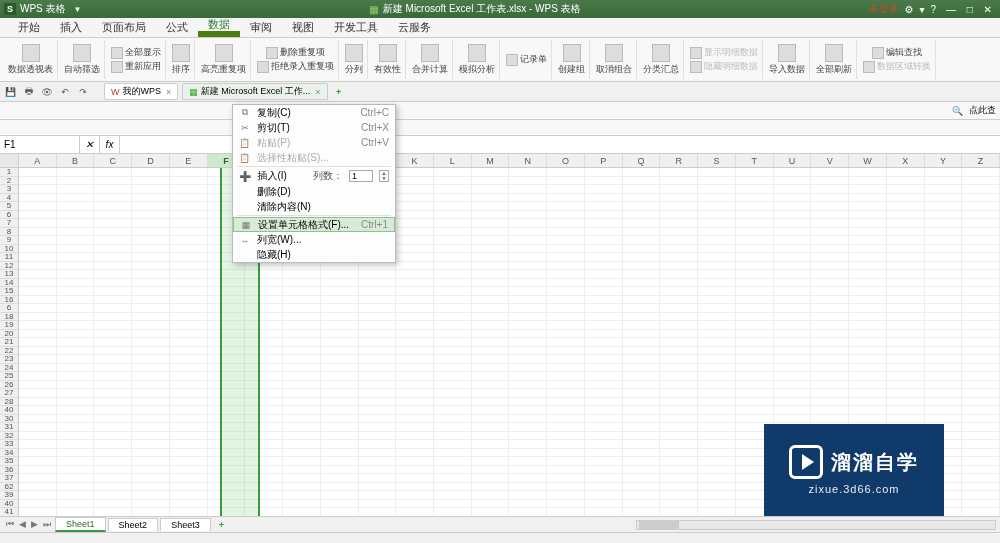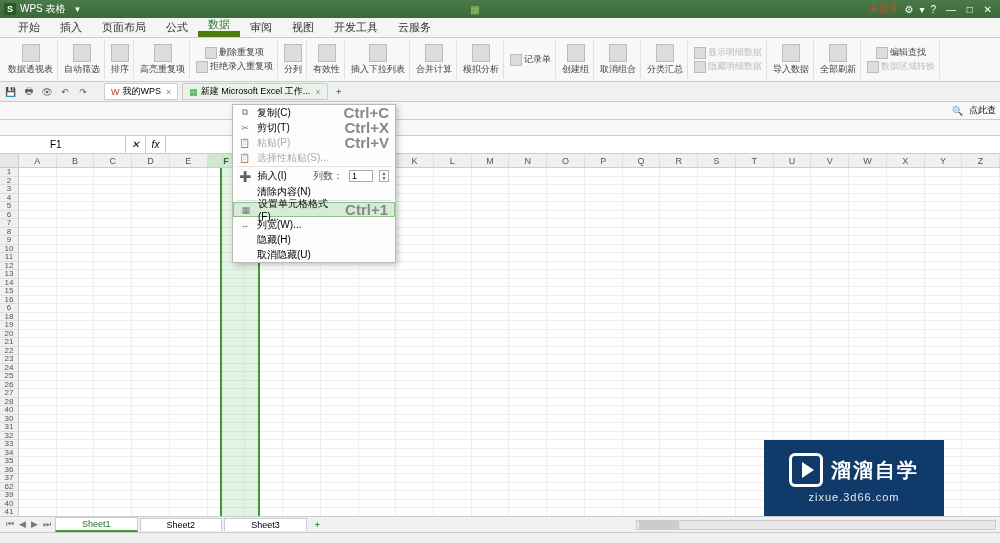--- a/index.html
+++ b/index.html
@@ -34,21 +34,21 @@
 .qa .doctab { padding: 1px 6px; border: 1px solid #ccc; background: #fff; border-radius: 2px 2px 0 0; display: flex; align-items: center; gap: 3px; }
 .qa .doctab.active { background: #eaf3ea; }
 .qa .closex { color: #888; font-size: 9px; margin-left: 2px; }
 
 
 .fmtbar { height: 18px; background: #f8f8f8; border-bottom: 1px solid #ccc; display: flex; align-items: center; padding: 0 4px; gap: 4px; font-size: 9px; }
 .fmtbar .sel, .fmtbar input { border: 1px solid #ccc; height: 14px; font-size: 9px; padding: 0 2px; }
 .fmtbar .btn { width: 14px; height: 14px; display: inline-flex; align-items: center; justify-content: center; border: 1px solid transparent; }
 .fmtbar .sigma { font-size: 12px; }
 
-.namebar { height: 18px; background: #fff; border-bottom: 1px solid #ccc; display: flex; align-items: center; font-size: 10px; padding-left: 46px; }
+.namebar { height: 18px; background: #fff; border-bottom: 1px solid #ccc; display: flex; align-items: center; font-size: 10px; }
 .namebar .namebox { width: 80px; border-right: 1px solid #ccc; padding: 0 4px; height: 100%; display: flex; align-items: center; }
 .namebar .fxbtn { width: 20px; text-align: center; border-right: 1px solid #ccc; height: 100%; display: flex; align-items: center; justify-content: center; font-style: italic; }
 .namebar .fxinput { flex: 1; padding: 0 4px; }
 
 
 .gridwrap { position: relative; height: 390px; overflow: hidden; background: #fff; }
 .colheads { display: flex; height: 14px; background: #f0f0f0; border-bottom: 1px solid #ccc; font-size: 9px; color: #555; }
 .corner { width: 20px; border-right: 1px solid #ccc; background: #e8e8e8; }
 .colh { width: 40px; border-right: 1px solid #ddd; text-align: center; line-height: 14px; }
 .colh.sel { background: #d0e8d0; color: #2a6a2a; font-weight: bold; }
@@ -57,65 +57,66 @@
 .rowh { width: 20px; background: #f0f0f0; border-right: 1px solid #ccc; border-bottom: 1px solid #ddd; font-size: 8px; color: #555; text-align: center; line-height: 8.5px; }
 .cell { width: 40px; border-right: 1px solid #eee; border-bottom: 1px solid #eee; }
 .selcol-overlay { position: absolute; left: 220px; top: 14px; width: 40px; height: 376px; background: rgba(120,200,120,0.2); border-left: 2px solid #3a9a3a; border-right: 2px solid #3a9a3a; pointer-events: none; }
 
 
 .ctxmenu { position: absolute; left: 232px; top: 104px; width: 164px; background: #fdfdfd; border: 1px solid #bbb; box-shadow: 2px 2px 6px rgba(0,0,0,0.25); font-size: 10px; z-index: 50; }
 .ctxmenu .item { display: flex; align-items: center; height: 15px; padding: 0 6px; gap: 6px; }
 .ctxmenu .item.disabled { color: #aaa; }
 .ctxmenu .item .ic { width: 12px; height: 12px; display: inline-flex; align-items: center; justify-content: center; color: #777; font-size: 9px; }
 .ctxmenu .item .lbl { flex: 1; }
-.ctxmenu .item .sc { color: #888; font-size: 15px; font-weight: bold; }
+.ctxmenu .item .sc { color: #888; font-size: 10px; }
 .ctxmenu .item.hl { background: #d8ead8; border: 1px solid #8ac48a; height: 15px; }
 .ctxmenu .sep { height: 1px; background: #e0e0e0; margin: 1px 4px; }
 .ctxmenu .insertrow { display: flex; align-items: center; height: 16px; padding: 0 6px; gap: 6px; }
 .ctxmenu .insertrow .lbl { flex: 1; }
 .ctxmenu .insertrow .rlbl { color: #555; }
 .ctxmenu .insertrow input { width: 24px; height: 12px; border: 1px solid #aaa; font-size: 9px; text-align: left; padding: 0 2px; }
 .ctxmenu .insertrow .spin { width: 10px; height: 12px; border: 1px solid #aaa; display: flex; flex-direction: column; font-size: 5px; line-height: 5px; color: #555; }
 .ctxmenu .insertrow .spin span { flex:1; text-align:center; }
 
 
 .sheettabs { position: absolute; left:0; right:0; bottom: 11px; height: 16px; background: #f0f0f0; border-top: 1px solid #ccc; display: flex; align-items: center; font-size: 9px; padding: 0 4px; gap: 2px; }
 .sheettabs .nav { display: flex; gap: 1px; color: #777; }
 .sheettabs .nav span { padding: 0 2px; }
-.sheettabs .stab { padding: 1px 26px; border: 1px solid #ccc; background: #fff; border-bottom: none; }
+.sheettabs .stab { padding: 1px 10px; border: 1px solid #ccc; background: #fff; border-bottom: none; }
 .sheettabs .stab.active { background: #fff; border-bottom: 2px solid #3a9a3a; color: #2a6a2a; }
 .sheettabs .plus { padding: 0 6px; color: #3a9a3a; font-weight: bold; }
 .sheettabs .scroll { margin-left: auto; width: 360px; height: 10px; background: #e8e8e8; border: 1px solid #ccc; position: relative; }
 .sheettabs .scroll .thumb { position: absolute; left: 2px; top: 0; width: 40px; height: 8px; background: #ccc; }
 
 
 .statusbar { position: absolute; left:0; right:0; bottom:0; height: 11px; background: #f0f0f0; border-top: 1px solid #ccc; }
 
 
-.watermark { position: absolute; right: 56px; bottom: 27px; width: 180px; height: 76px; background: #103a6a; color: #fff; display: flex; flex-direction: column; align-items: center; justify-content: center; z-index: 60; }
+.watermark { position: absolute; right: 56px; bottom: 27px; width: 180px; height: 92px; background: #103a6a; color: #fff; display: flex; flex-direction: column; align-items: center; justify-content: center; z-index: 60; }
 .watermark .logo { display: flex; align-items: center; gap: 8px; }
 .watermark .play { width: 34px; height: 34px; border: 3px solid #fff; border-radius: 6px; display: flex; align-items: center; justify-content: center; }
 .watermark .play::before { content: ""; border-left: 12px solid #fff; border-top: 8px solid transparent; border-bottom: 8px solid transparent; margin-left: 3px; }
 .watermark .txt { font-size: 20px; font-weight: bold; letter-spacing: 2px; }
 .watermark .sub { font-size: 11px; letter-spacing: 1px; margin-top: 4px; opacity: 0.9; }
 
 .login { color: #d04a2a; }
 .winbtns span { padding: 0 4px; }
 </style>
 </head>
 <body>
 
 <div class="titlebar">
   <div class="app">
     <span class="sicon">S</span>
     <span>WPS 表格</span>
     <span class="dropdown-tiny">▼</span>
   </div>
   <div class="center">
     <span style="color:#9c6">▦</span>
+    <span>新建 Microsoft Excel 工作表.xlsx - WPS 表格</span>
   </div>
   <div class="right">
     <span class="login">未登录</span>
     <span>⚙</span>
     <span>▾</span>
     <span>?</span>
     <span class="winbtns">
       <span>—</span>
       <span>□</span>
       <span>✕</span>
@@ -141,58 +142,62 @@
         <div class="ic"></div>
         <span>数据透视表</span>
       </div>
     </div>
   <div class="grp">
     <div class="bigbtn">
         <div class="ic"></div>
         <span>自动筛选</span>
       </div>
   </div>
-  <div class="grp">
-      <div class="bigbtn">
-        <div class="ic"></div>
-        <span>排序</span>
-      </div>
-    </div>
-  <div class="grp">
-      <div class="bigbtn">
-        <div class="ic"></div>
-        <span>高亮重复项</span>
-      </div>
-    </div>
   <div class="grp col">
     <div class="smbtn">
         <div class="ic"></div>
-        <span>删除重复项</span>
+        <span>全部显示</span>
       </div>
     <div class="smbtn">
         <div class="ic"></div>
-        <span>拒绝录入重复项</span>
+        <span>重新应用</span>
       </div>
   </div>
   <div class="grp">
       <div class="bigbtn">
         <div class="ic"></div>
-        <span>分列</span>
+        <span>排序</span>
       </div>
     </div>
   <div class="grp">
       <div class="bigbtn">
         <div class="ic"></div>
-        <span>有效性</span>
-      </div>
-    </div>
+        <span>高亮重复项</span>
+      </div>
+    </div>
+  <div class="grp col">
+    <div class="smbtn">
+        <div class="ic"></div>
+        <span>删除重复项</span>
+      </div>
+    <div class="smbtn">
+        <div class="ic"></div>
+        <span>拒绝录入重复项</span>
+      </div>
+  </div>
   <div class="grp">
       <div class="bigbtn">
         <div class="ic"></div>
-        <span>插入下拉列表</span>
+        <span>分列</span>
+      </div>
+    </div>
+  <div class="grp">
+      <div class="bigbtn">
+        <div class="ic"></div>
+        <span>有效性</span>
       </div>
     </div>
   <div class="grp">
       <div class="bigbtn">
         <div class="ic"></div>
         <span>合并计算</span>
       </div>
     </div>
   <div class="grp">
       <div class="bigbtn">
@@ -1680,39 +1685,39 @@
     <span class="lbl">插入(I)</span>
     <span class="rlbl">列数：</span>
     <input value="1" style="">
     <span class="spin">
         <span>▲</span>
         <span>▼</span>
       </span>
   </div>
   <div class="item">
       <span class="ic"></span>
+      <span class="lbl">删除(D)</span>
+    </div>
+  <div class="item">
+      <span class="ic"></span>
       <span class="lbl">清除内容(N)</span>
     </div>
   <div class="sep"></div>
   <div class="item hl">
       <span class="ic">▦</span>
       <span class="lbl">设置单元格格式(F)...</span>
       <span class="sc">Ctrl+1</span>
     </div>
   <div class="item">
       <span class="ic">↔</span>
       <span class="lbl">列宽(W)...</span>
     </div>
   <div class="item">
       <span class="ic"></span>
       <span class="lbl">隐藏(H)</span>
-    </div>
-  <div class="item">
-      <span class="ic"></span>
-      <span class="lbl">取消隐藏(U)</span>
     </div>
 </div>
 
 <div class="watermark">
   <div class="logo">
     <div class="play"></div>
     <div class="txt">溜溜自学</div>
   </div>
   <div class="sub">zixue.3d66.com</div>
 </div>

